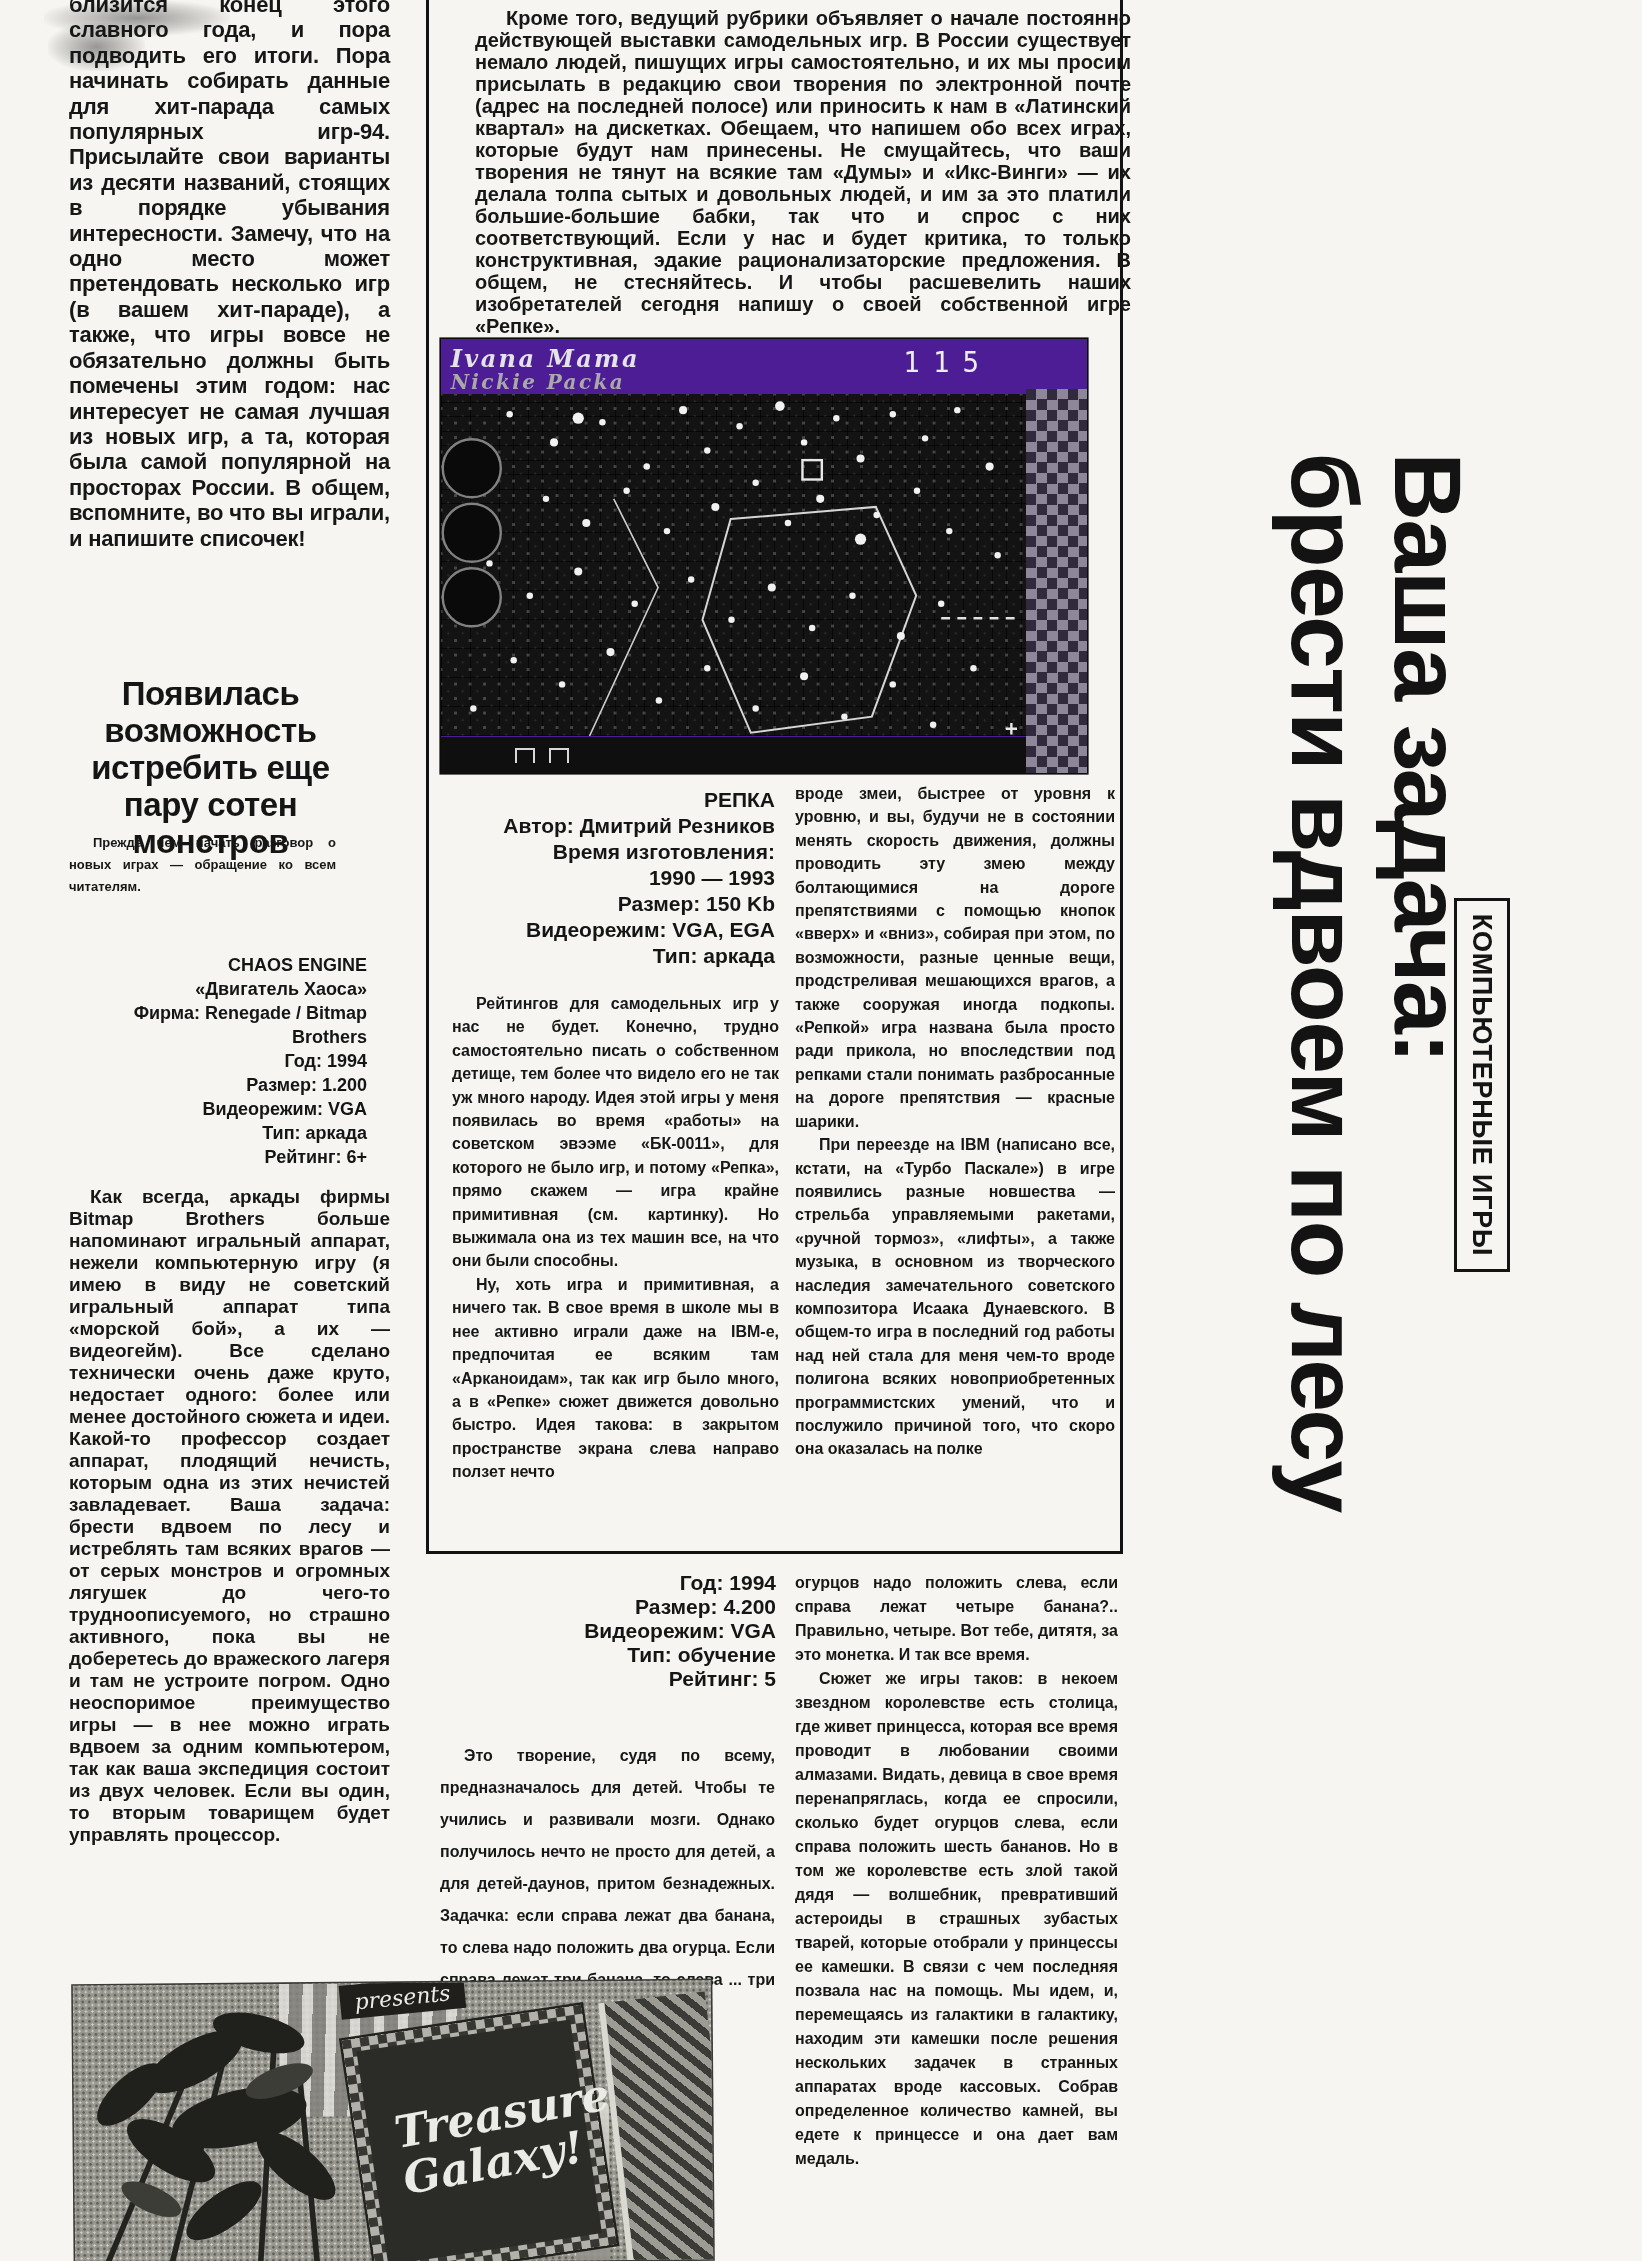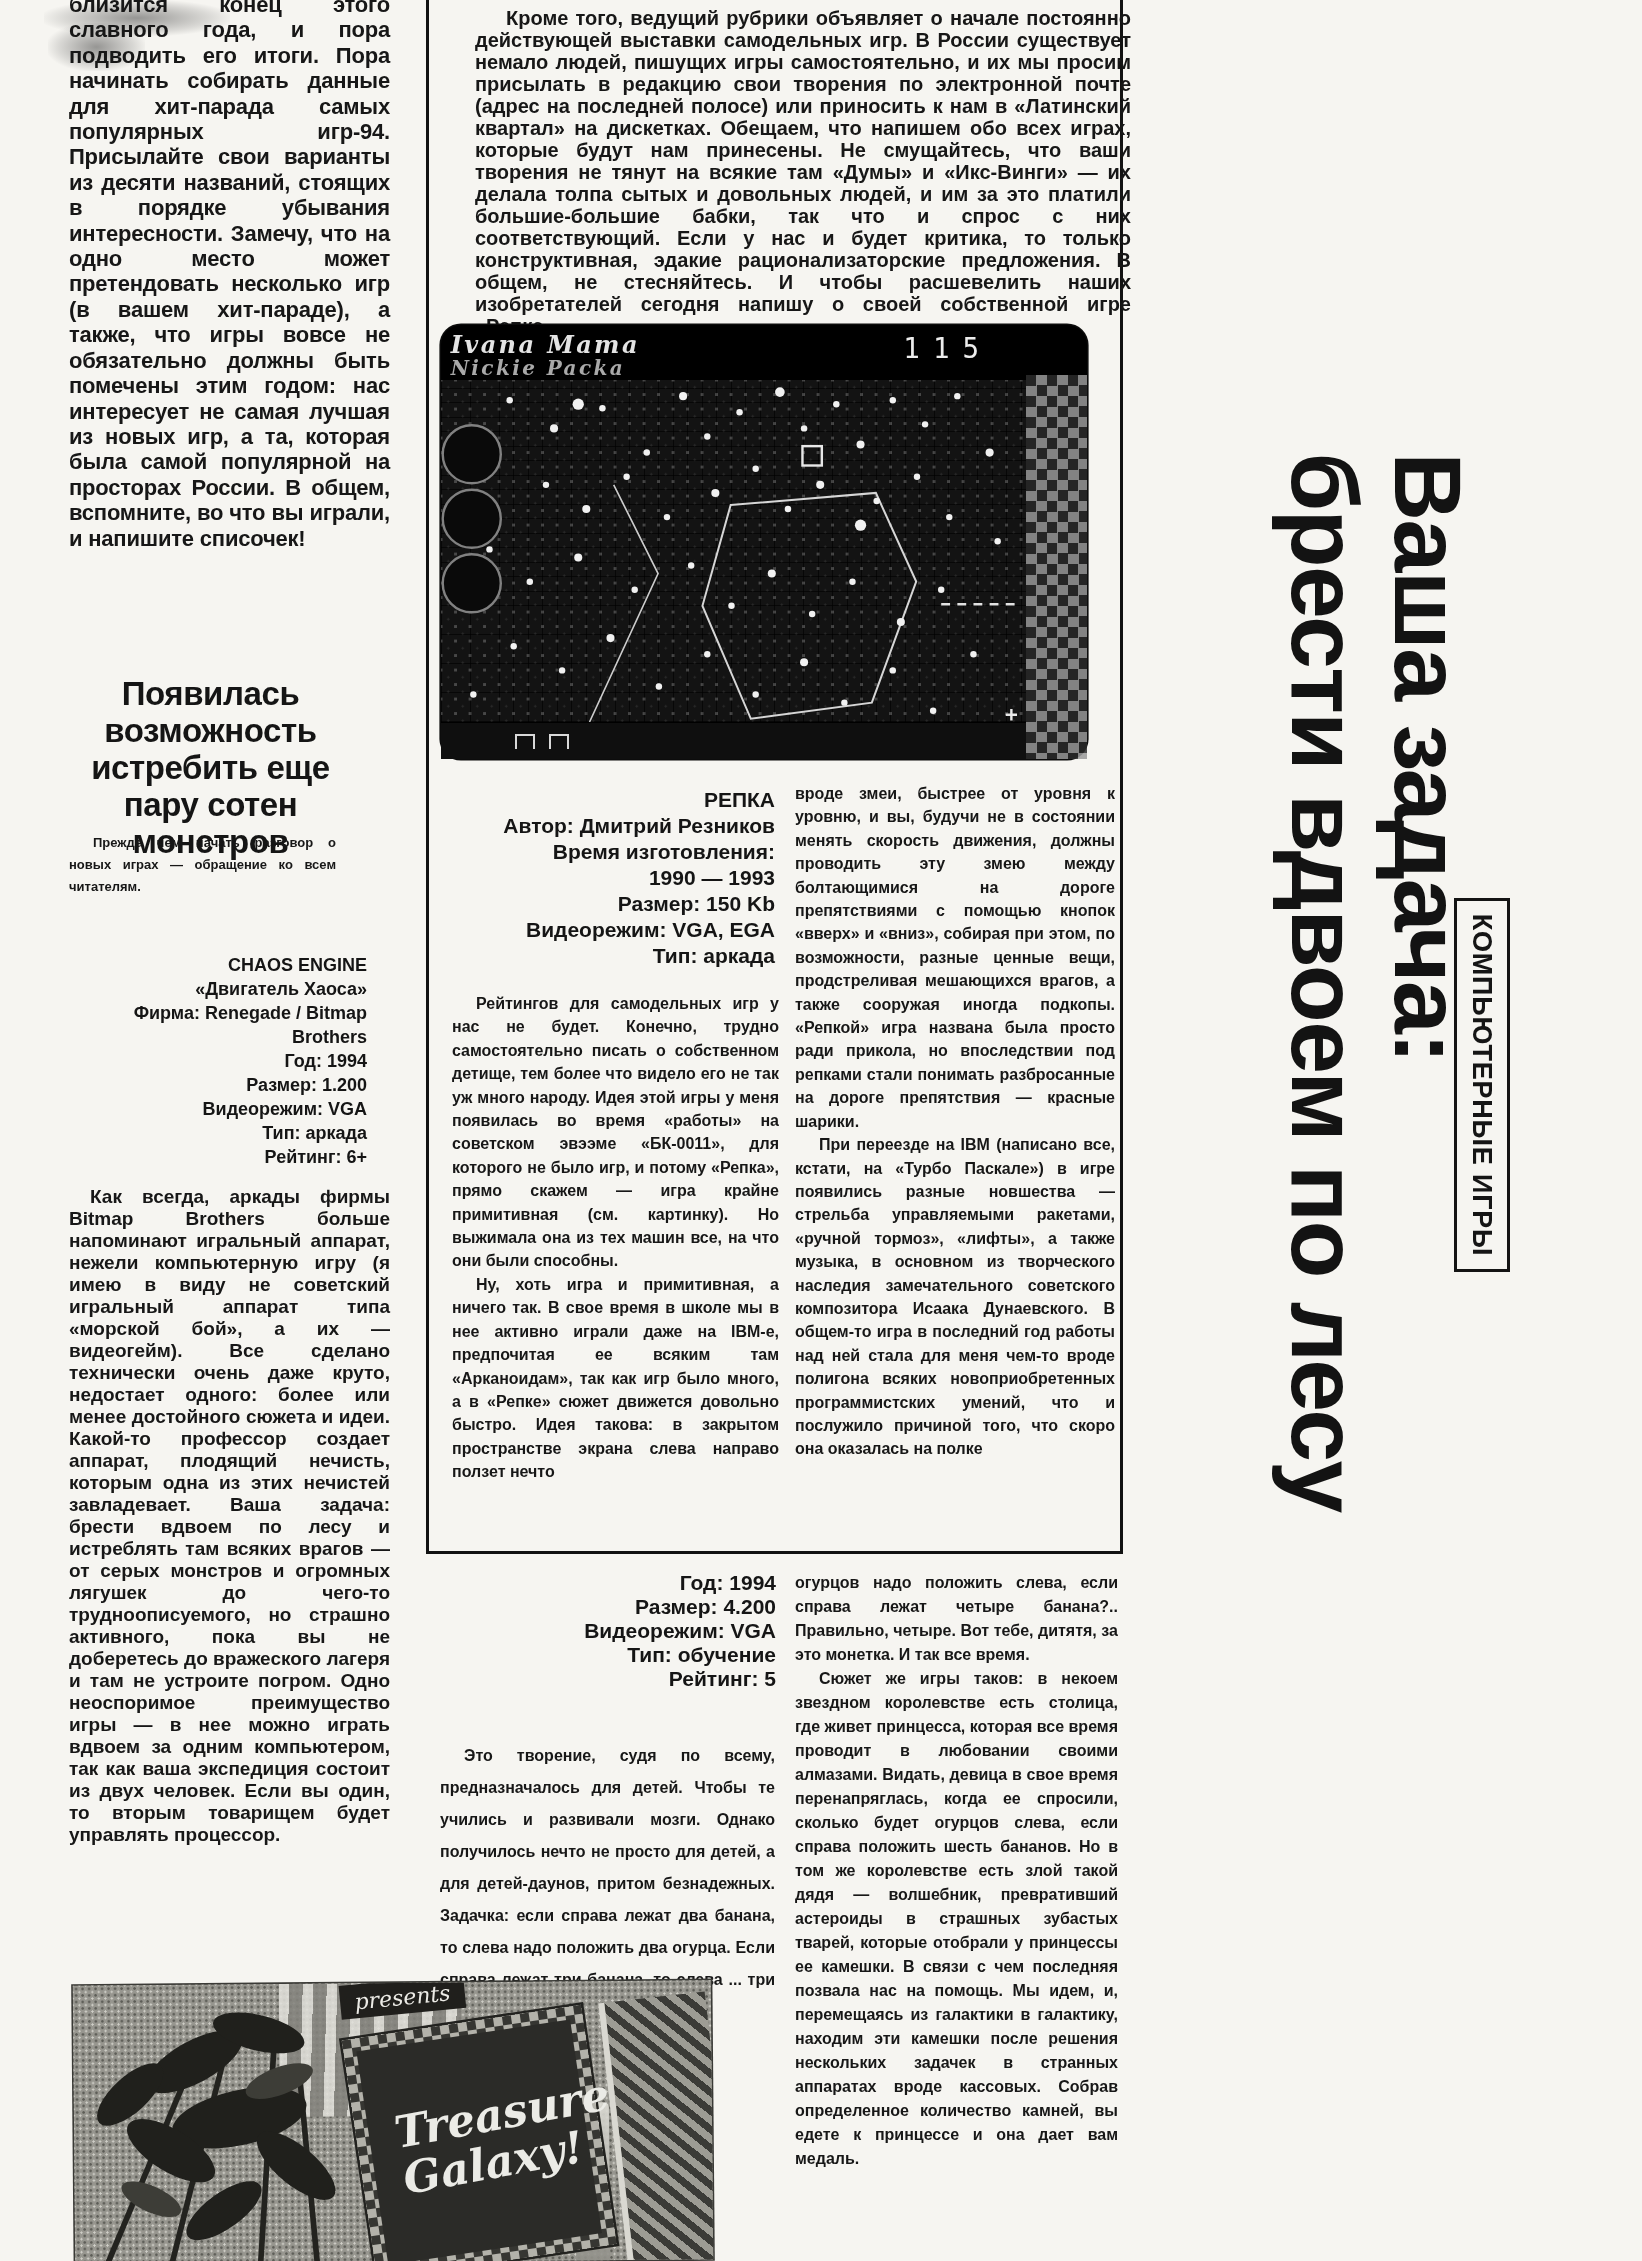--- a/index.html
+++ b/index.html
@@ -31,21 +31,21 @@
   .col p{margin:0;}
   .col p.ind{text-indent:24px;}
   .repka-info{left:452px;top:787px;width:323px;font-size:21px;line-height:26px;}
   .repka-col1{left:452px;top:992px;width:327px;}
   .repka-col2{left:795px;top:782px;width:320px;}
   .bottom-info{left:485px;top:1571px;width:291px;font-size:21px;line-height:24px;}
   .bottom-col1{left:440px;top:1716px;width:335px;line-height:32px;margin-top:24px;}
   .bottom-col2{left:795px;top:1571px;width:323px;line-height:24px;}
 
   
-  .game-screen{left:441px;top:325px;width:646px;height:434px;background:#000000;box-shadow:0 0 0 1.6px #0c0c0c;border-radius:20px;}
+  .game-screen{left:441px;top:339px;width:646px;height:434px;background:#4c1d95;box-shadow:0 0 0 1.6px #0c0c0c;}
   .gs-name1{left:9.7px;top:4.8px;font-family:"DejaVu Serif",serif;font-style:italic;font-weight:bold;font-size:24px;color:#e4e4e4;letter-spacing:2.4px;}
   .gs-name2{left:9.7px;top:31px;font-family:"DejaVu Serif",serif;font-style:italic;font-weight:bold;font-size:20px;color:#a9a9a9;letter-spacing:2.4px;}
   .gs-score{right:95px;top:6.5px;font-family:"DejaVu Sans Mono",monospace;font-size:27.5px;color:#ededed;letter-spacing:13px;}
   .gs-field{left:0;top:55px;width:585px;height:342px;
     background-color:#131313;
     background-image:
       radial-gradient(circle, rgba(195,195,195,.30) 1.4px, transparent 1.8px),
       radial-gradient(circle, rgba(130,130,130,.22) 0.9px, transparent 1.2px),
       repeating-linear-gradient(0deg, rgba(0,0,0,.65) 0 0.8px, transparent 0.8px 14.5px),
       repeating-linear-gradient(90deg, rgba(0,0,0,.65) 0 0.8px, transparent 0.8px 14.5px);

